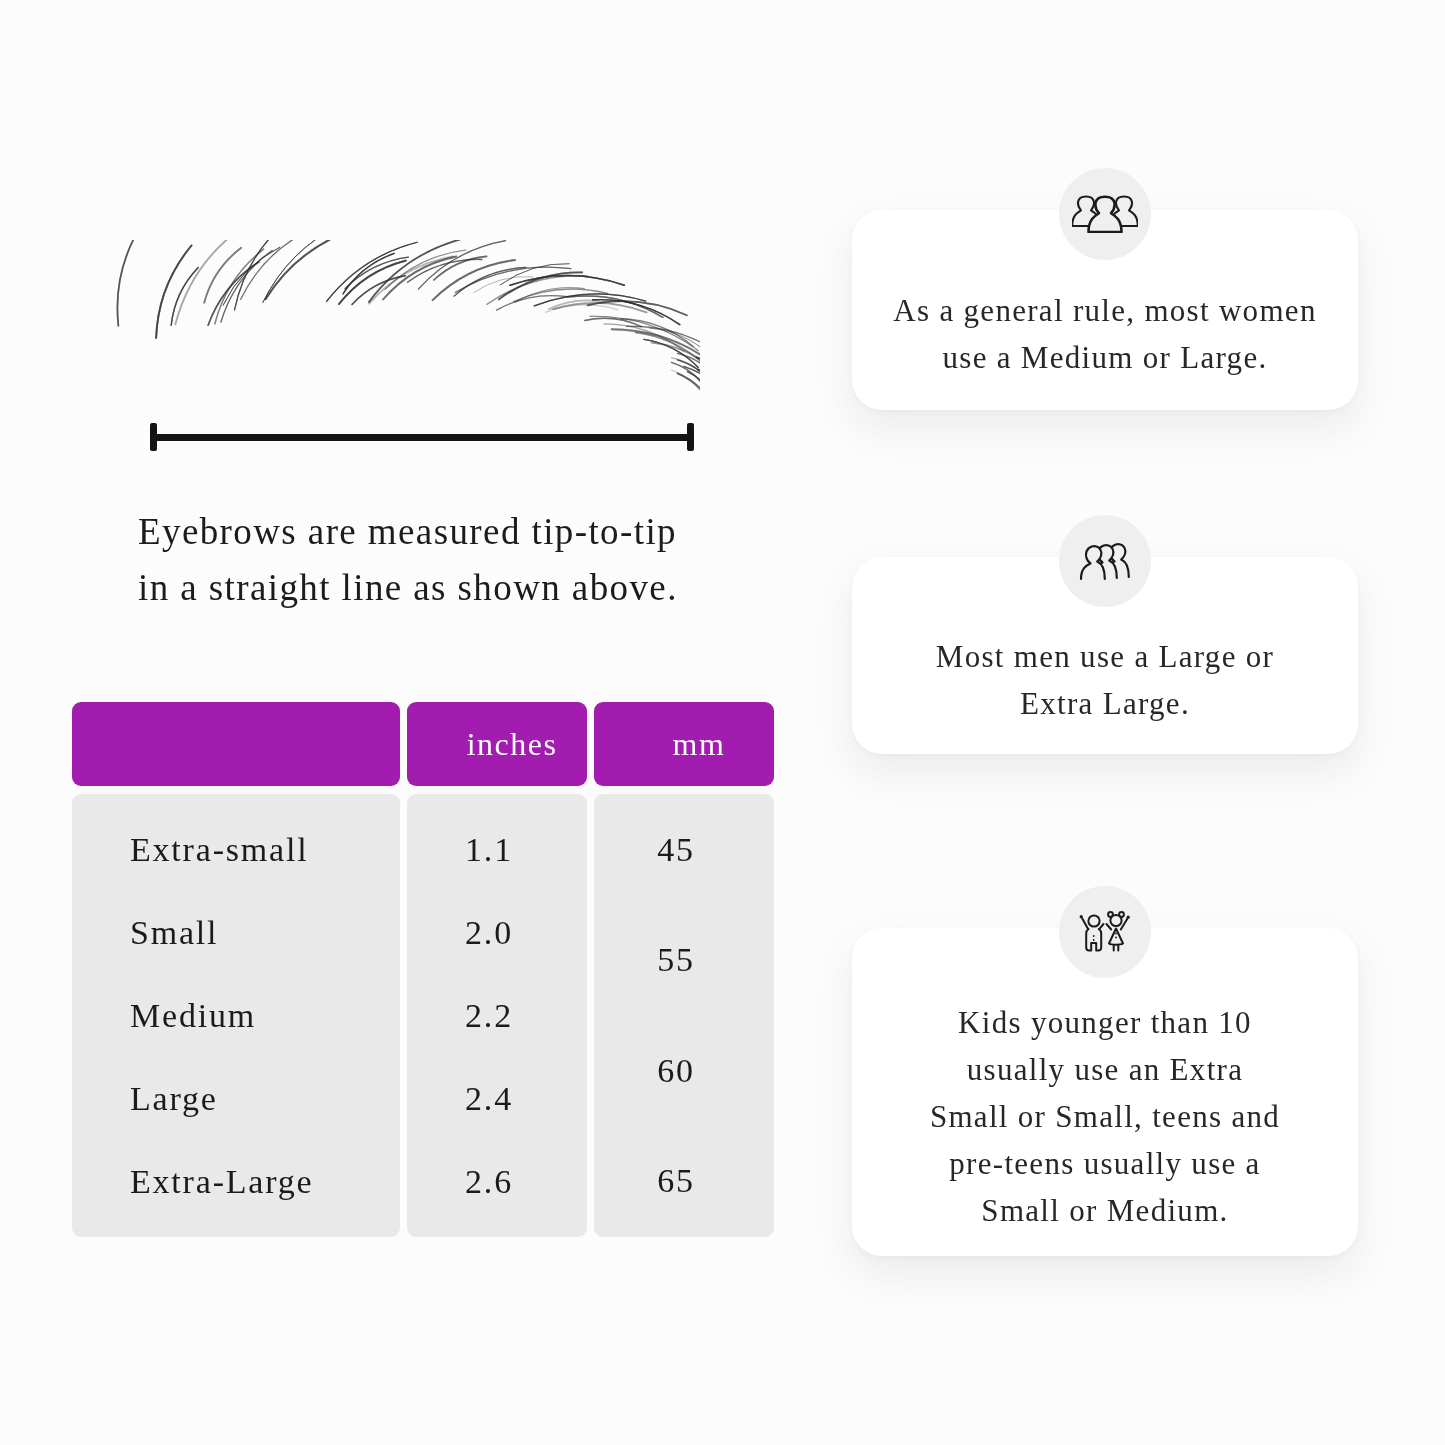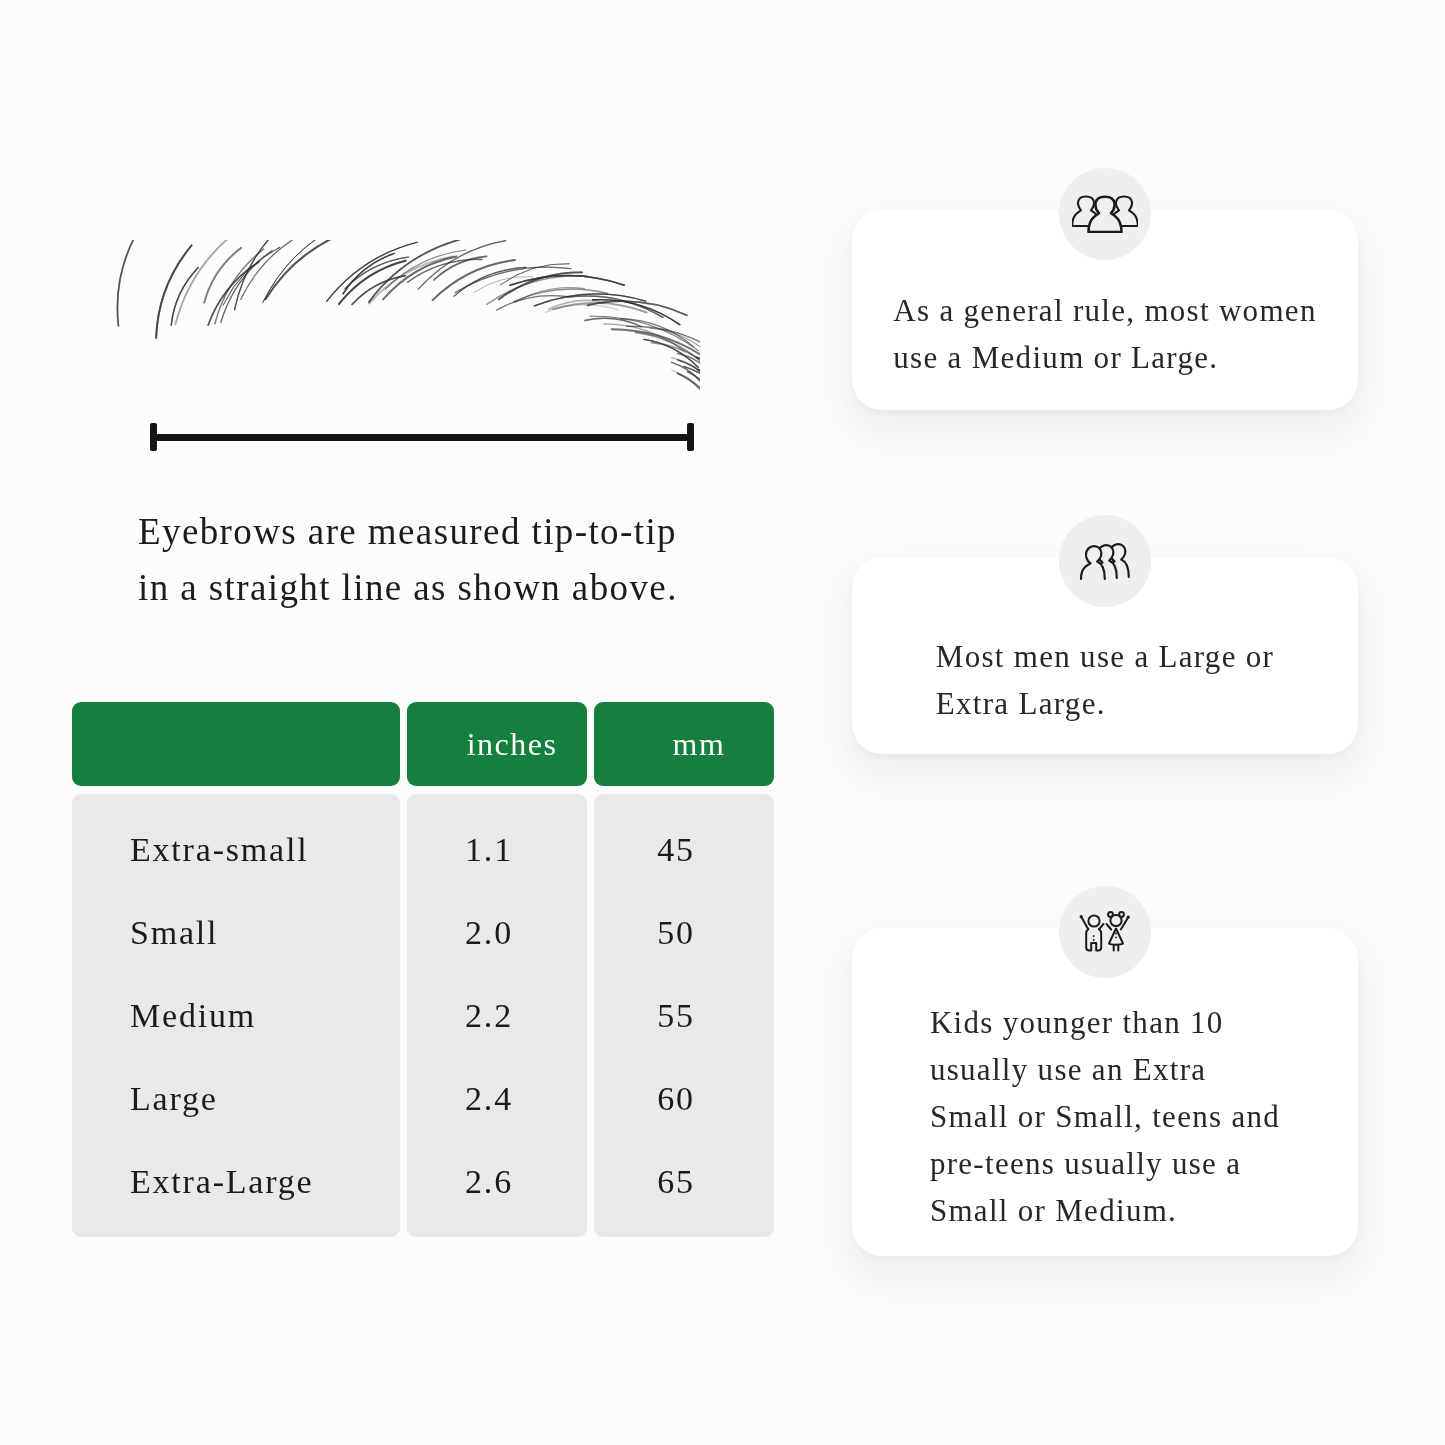--- a/index.html
+++ b/index.html
@@ -27,21 +27,21 @@
     color:#1c1c1c;white-space:pre-line;
   }
 
   
   .size-table{
     position:absolute;left:72px;top:702px;
     display:grid;grid-template-columns:328px 180px 180px;
     column-gap:7px;row-gap:8px;
   }
   .th{
-    height:84px;background:#15803d;border-radius:9px;
+    height:84px;background:#a21caf;border-radius:9px;
     display:flex;align-items:center;justify-content:center;
     color:#ffffff;font-size:32px;letter-spacing:1.5px;padding-left:30px;
   }
   .tcol{
     background:#e9e9e9;border-radius:9px;
     padding:14px 16px 14px 0;height:415px;
     display:flex;flex-direction:column;justify-content:space-between;
   }
   .tcell{
     height:83px;display:flex;align-items:center;justify-content:center;
@@ -61,21 +61,21 @@
   .card-men{top:557px;height:197px;}
   .card-kids{top:928px;height:328px;}
   .icon-circle{
     position:absolute;left:50%;top:4px;transform:translate(-50%,-50%);
     width:92px;height:92px;border-radius:50%;background:#efefef;
     display:flex;align-items:center;justify-content:center;
   }
   .card-text{
     margin:48px 10px 0 10px;
     font-size:31px;line-height:47px;letter-spacing:1.3px;
-    color:#272727;text-align:left;white-space:pre-line;
+    color:#272727;text-align:center;white-space:pre-line;
   }
 </style>
 </head>
 <body>
 
 <div class="canvas">
 
   <svg class="eyebrow-svg" viewBox="0 0 600 187">
       <g fill="none" stroke="#2e2e2e" stroke-linecap="round">
         <path d="M 445.8 72.2 Q 481.4 58.7 517.7 69.7" stroke-width="1.53" stroke-opacity="0.20"></path>
@@ -256,21 +256,20 @@
     <div class="tcol">
       <div class="tcell">1.1</div>
       <div class="tcell">2.0</div>
       <div class="tcell">2.2</div>
       <div class="tcell">2.4</div>
       <div class="tcell">2.6</div>
     </div>
 
     <div class="tcol">
       <div class="tcell">45</div>
-      <div class="tcell">50</div>
       <div class="tcell">55</div>
       <div class="tcell">60</div>
       <div class="tcell">65</div>
     </div>
   </div>
 
   <article class="card card-women">
     <div class="icon-circle">
       <svg width="66" height="38" viewBox="-33 -16 66 38">
         <g stroke="#1b1b1b" stroke-width="2.3" fill="#efefef" stroke-linejoin="round">

